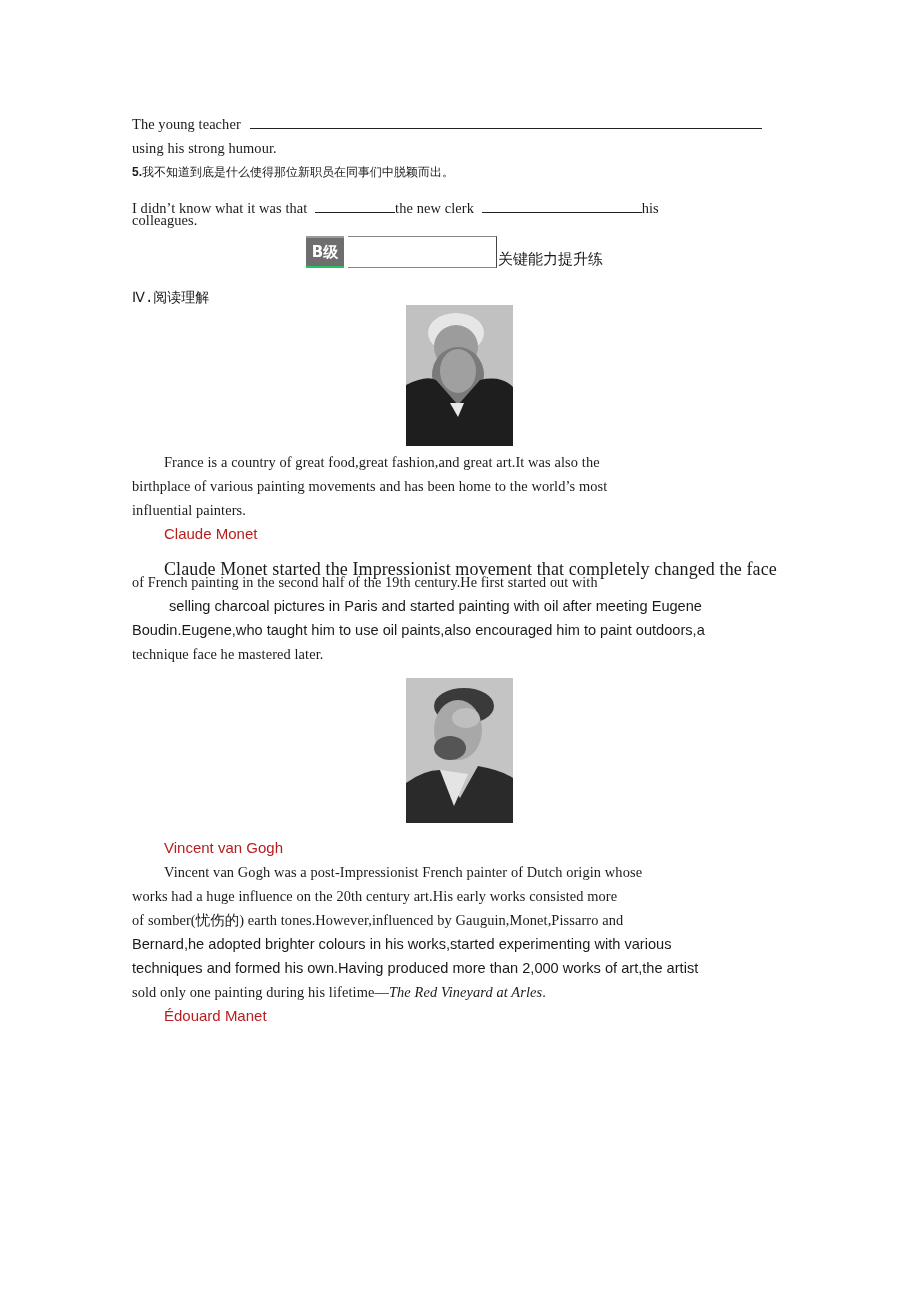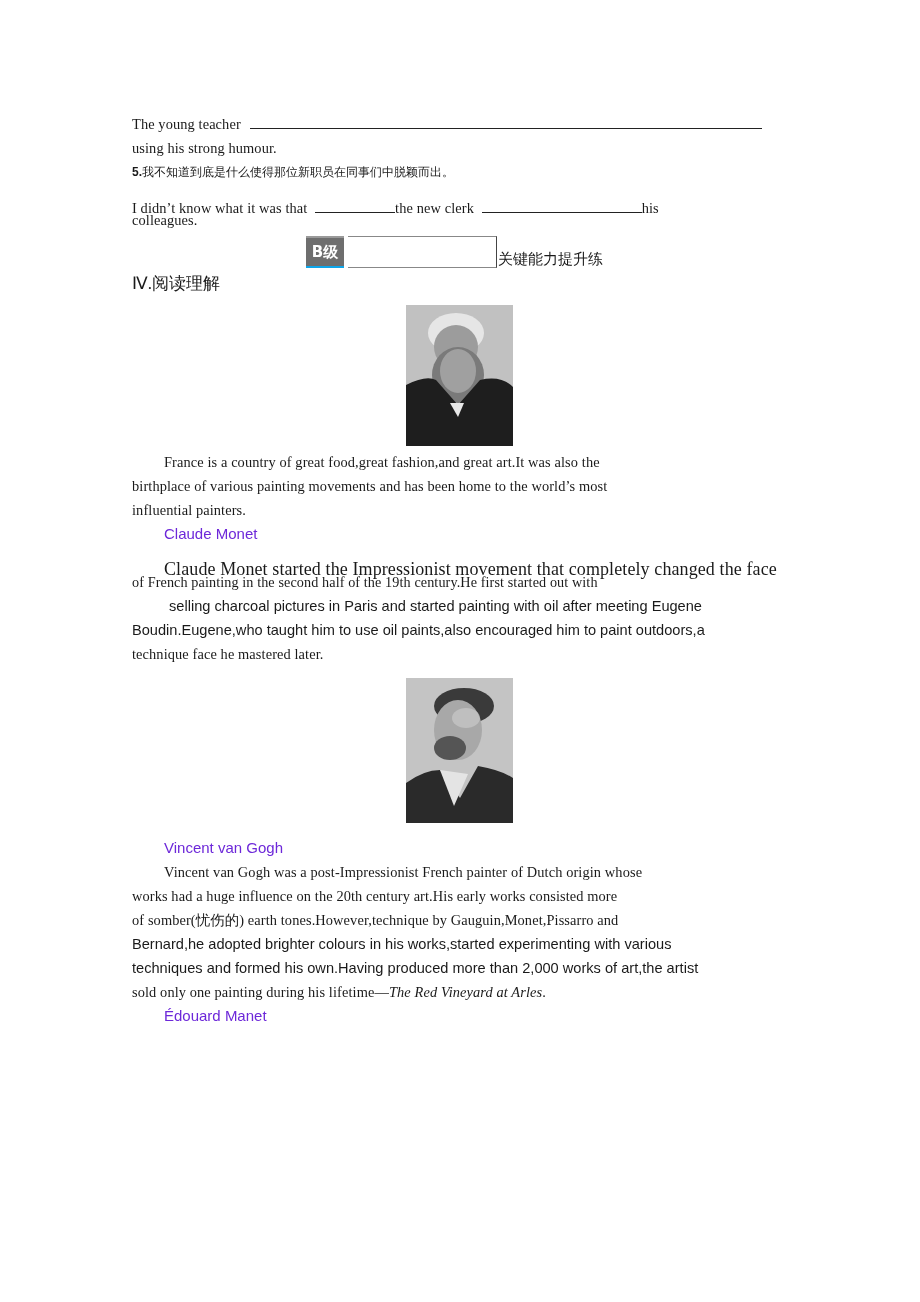--- a/index.html
+++ b/index.html
@@ -4,25 +4,25 @@
 <style>
   html, body { margin: 0; padding: 0; background: #ffffff; }
   body { width: 920px; height: 1302px; position: relative; overflow: hidden; color: #1a1a1a; }
   .page { position: absolute; left: 132px; top: 112px; width: 658px; }
   .mono { font-family: Liberation Serif, serif; font-size: 14.4px; letter-spacing: 0.1px; }
   .line { position: absolute; left: 0; white-space: nowrap; line-height: 24px; height: 24px; }
   .cn { font-family: "DejaVu Sans", sans-serif; font-size: 12px; }
   .blank { display: inline-block; border-bottom: 1px solid #222; vertical-align: baseline; height: 14px; }
   .indent { padding-left: 32px; }
   .justify { display: flex; justify-content: space-between; width: 658px; }
-  .heading { font-family: "Liberation Sans", "DejaVu Sans", sans-serif; font-size: 15px; font-weight: normal; color: #6d28d9; }
+  .heading { font-family: "Liberation Sans", "DejaVu Sans", sans-serif; font-size: 15px; font-weight: normal; color: #b91c1c; }
   .level-badge-wrap { position: absolute; left: 174px; top: 124px; height: 36px; }
   .badge { position: absolute; left: 0; top: 0; width: 38px; height: 32px; background: #6e6e6e; color: #ffffff;
            font-family: "DejaVu Sans", sans-serif; font-weight: bold; font-size: 15px; line-height: 28px; text-align: center;
-           border-top: 2px solid #9a9a9a; border-bottom: 2px solid #0ea5e9; box-sizing: border-box; }
+           border-top: 2px solid #9a9a9a; border-bottom: 2px solid #22c55e; box-sizing: border-box; }
   .badge-box { position: absolute; left: 42px; top: 0; width: 148px; height: 30px; border-top: 1px solid #888; border-right: 1px solid #444; border-bottom: 1px solid #888; }
   .badge-label { position: absolute; left: 192px; top: 14px; font-family: "DejaVu Sans", sans-serif; font-size: 15px; white-space: nowrap; }
   .portrait { position: absolute; background: #888; overflow: hidden; }
   .portrait svg { display: block; }
   .italic { font-style: italic; }
 </style>
 </head>
 <body>
 
 <div class="page">
@@ -42,21 +42,21 @@
     <span class="blank" style="width:160px; margin-left:4px;"></span><span>his</span>
   </div>
   <div class="line mono" style="top:96px;">colleagues.</div>
 
   <div class="level-badge-wrap">
     <div class="badge">B级</div>
     <div class="badge-box"></div>
     <div class="badge-label">关键能力提升练</div>
   </div>
 
-  <div class="line" style="top:160px; font-family:Liberation Serif, serif; font-size:17px;">Ⅳ.阅读理解</div>
+  <div class="line" style="top:174px; font-family:Liberation Mono, monospace; font-size:14px;">Ⅳ.阅读理解</div>
 
   <div class="portrait" style="left:274px; top:193px; width:107px; height:141px;">
     <svg width="107" height="141" viewBox="0 0 107 141">
       <rect width="107" height="141" fill="#c8c8c8"></rect>
       <rect width="107" height="141" fill="#b9b9b9" opacity="0.5"></rect>
       <ellipse cx="50" cy="28" rx="28" ry="20" fill="#e6e6e6"></ellipse>
       <ellipse cx="50" cy="42" rx="22" ry="22" fill="#9c9c9c"></ellipse>
       <ellipse cx="52" cy="70" rx="26" ry="28" fill="#7a7a7a"></ellipse>
       <ellipse cx="52" cy="66" rx="18" ry="22" fill="#b0b0b0" opacity="0.7"></ellipse>
       <path d="M0 141 L0 80 Q20 70 30 75 L52 100 L74 75 Q95 70 107 82 L107 141 Z" fill="#1e1e1e"></path>
@@ -85,21 +85,21 @@
       <ellipse cx="44" cy="70" rx="16" ry="12" fill="#555555"></ellipse>
       <path d="M0 145 L0 105 Q18 92 34 92 L54 120 L72 88 Q95 92 107 100 L107 145 Z" fill="#2a2a2a"></path>
       <path d="M34 92 L48 128 L62 96 Z" fill="#e4e4e4"></path>
     </svg>
   </div>
 
   <div class="line heading indent" style="top:724px;">Vincent van Gogh</div>
 
   <div class="line mono indent" style="top:748px;">Vincent van Gogh was a post-Impressionist French painter of Dutch origin whose</div>
   <div class="line mono" style="top:772px;">works had a huge influence on the 20th century art.His early works consisted more</div>
-  <div class="line mono" style="top:796px;">of somber(忧伤的) earth tones.However,technique by Gauguin,Monet,Pissarro and</div>
+  <div class="line mono" style="top:796px;">of somber(忧伤的) earth tones.However,influenced by Gauguin,Monet,Pissarro and</div>
   <div class="line" style="top:820px; font-family:'Liberation Sans', sans-serif; font-size:14.6px;">Bernard,he adopted brighter colours in his works,started experimenting with various</div>
   <div class="line" style="top:844px; font-family:'Liberation Sans', sans-serif; font-size:14.6px;">techniques and formed his own.Having produced more than 2,000 works of art,the artist</div>
   <div class="line mono" style="top:868px;">
     <span>sold only one painting during his lifetime—</span><span class="italic">The Red Vineyard at Arles</span><span>.</span>
   </div>
 
   <div class="line heading indent" style="top:892px;">Édouard Manet</div>
 
 </div>
 

